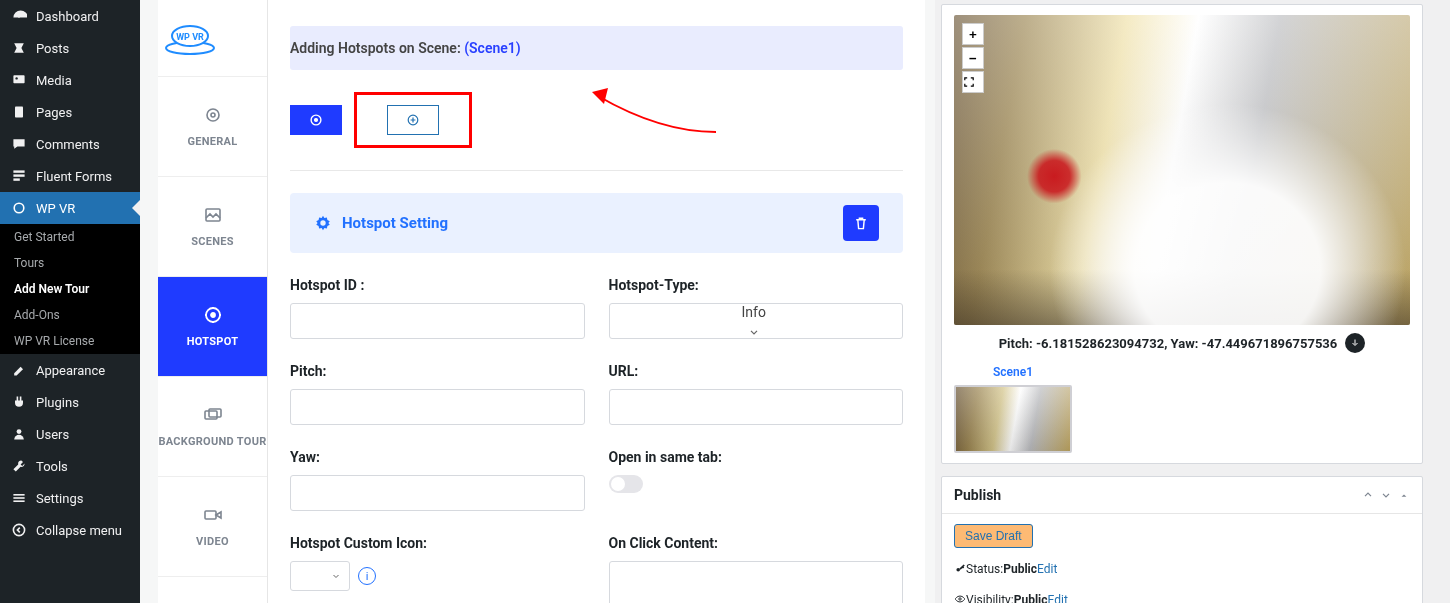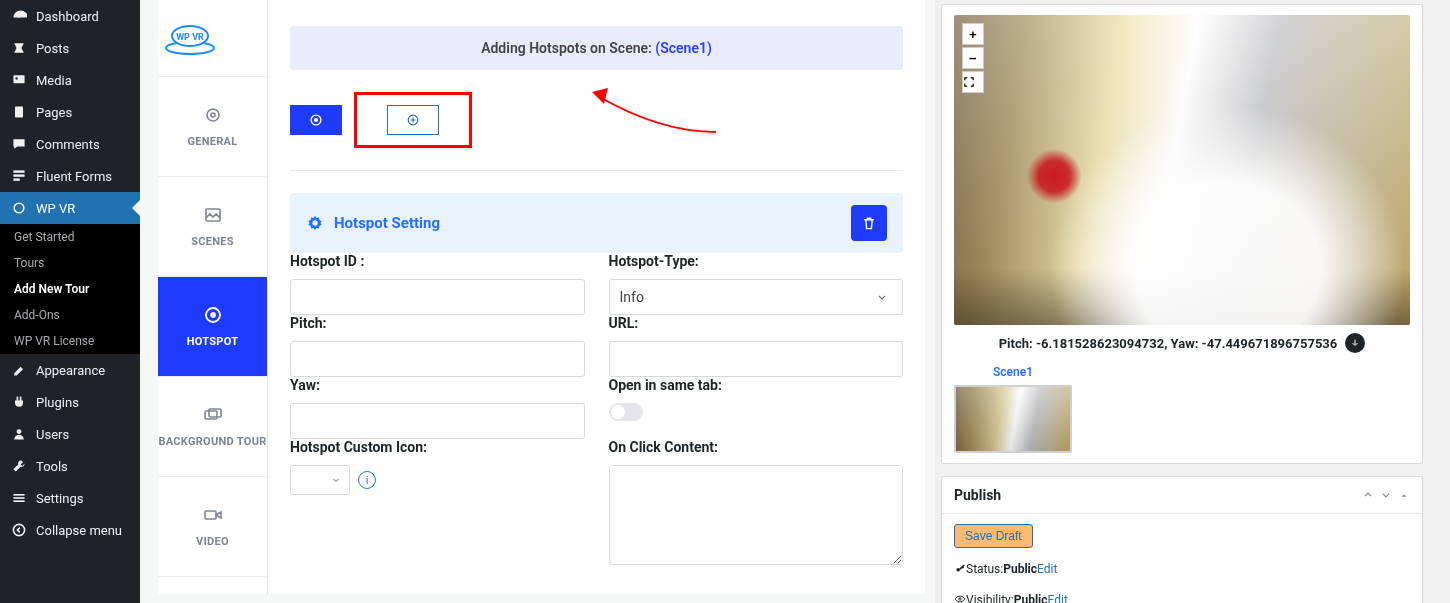--- a/index.html
+++ b/index.html
@@ -101,21 +101,21 @@
 
   
   .hotspot-panel {
     flex: 1;
     background: #fff;
     padding: 26px 22px;
   }
   .notice {
     background: #e9ecfe;
     color: #444;
-    text-align: center;
+    text-align: left;
     padding: 14px 0;
     border-radius: 3px;
     font-size: 14px;
     font-weight: 600;
   }
   .notice .scene-link { color: #2940ff; }
   .tab-btn-row { margin-top: 22px; display: flex; gap: 12px; align-items: center; }
   .tab-btn {
     width: 52px;
     height: 30px;
@@ -142,21 +142,21 @@
     margin: 22px 0;
     border: none;
     border-top: 1px solid #e8e8e8;
   }
   .setting-head {
     display: flex;
     justify-content: space-between;
     align-items: center;
     background: #eaf1ff;
     border-radius: 4px;
-    padding: 12px 16px;
+    padding: 12px 24px;
   }
   .setting-head .title {
     display: flex;
     align-items: center;
     gap: 10px;
     color: #2271ff;
     font-weight: 700;
     font-size: 15px;
   }
   .trash-btn {
@@ -164,21 +164,21 @@
     height: 36px;
     background: #1f3bff;
     border: none;
     border-radius: 4px;
     color: #fff;
     display: inline-flex;
     align-items: center;
     justify-content: center;
     cursor: pointer;
   }
-  .form-row { display: flex; gap: 24px; flex-wrap: wrap; }
+  .form-row { display: flex; gap: 24px; margin-top: 24px; flex-wrap: wrap; }
   .form-col { flex: 1 1 45%; min-width: 260px; }
   .field-label {
     font-weight: 700;
     font-size: 14px;
     margin-bottom: 10px;
     display: block;
   }
   .text-input, .select {
     width: 100%;
     height: 36px;
@@ -187,20 +187,21 @@
     padding: 0 10px;
     font-size: 14px;
     background: #fff;
   }
   .select {
     display: flex;
     align-items: center;
     justify-content: space-between;
     padding-right: 14px;
     color: #444;
+    flex-direction: column;
   }
   .textarea {
     width: 100%;
     height: 100px;
     border: 1px solid #d6d9de;
     border-radius: 3px;
     padding: 10px;
   }
   .toggle {
     width: 34px;

